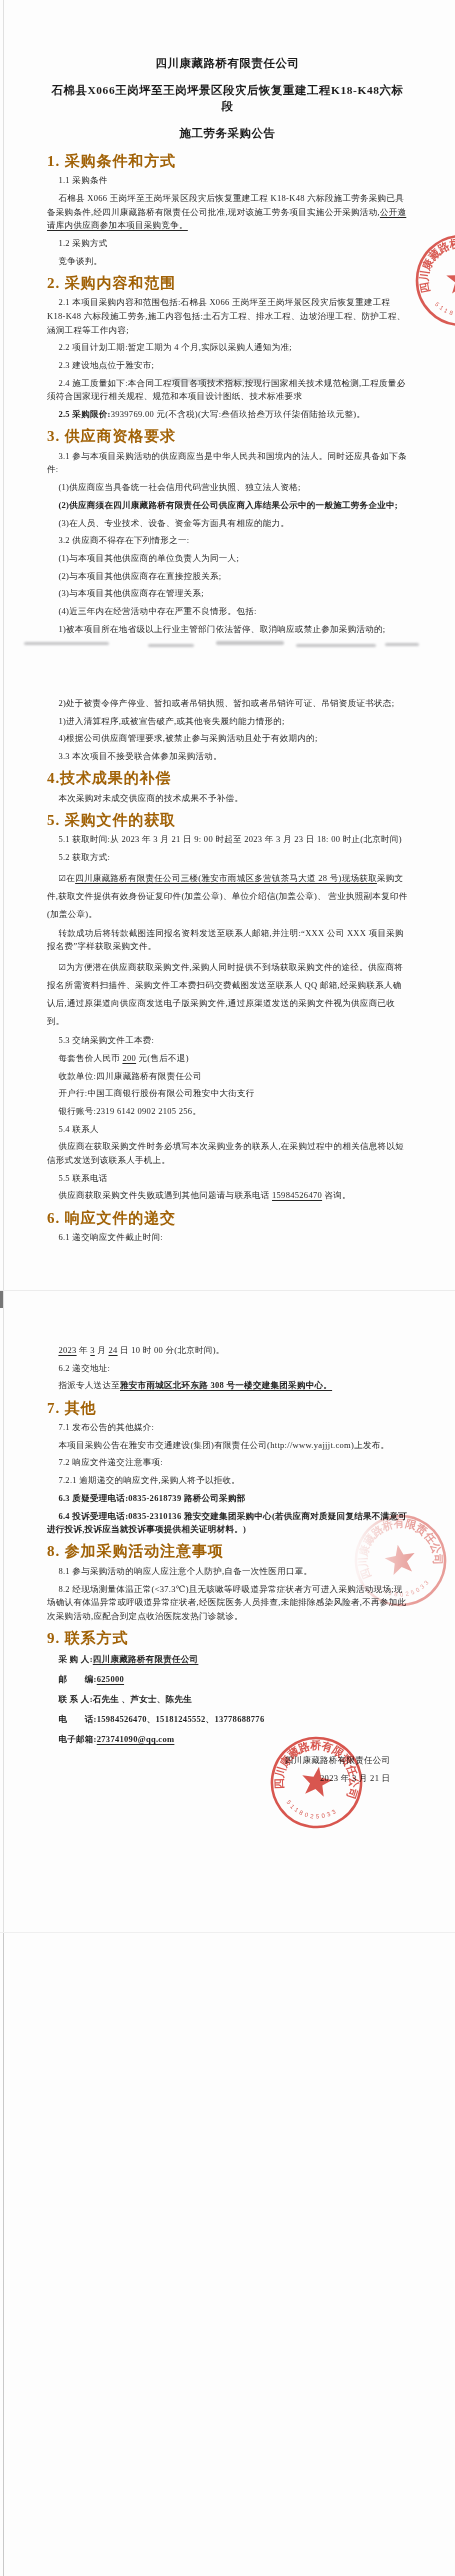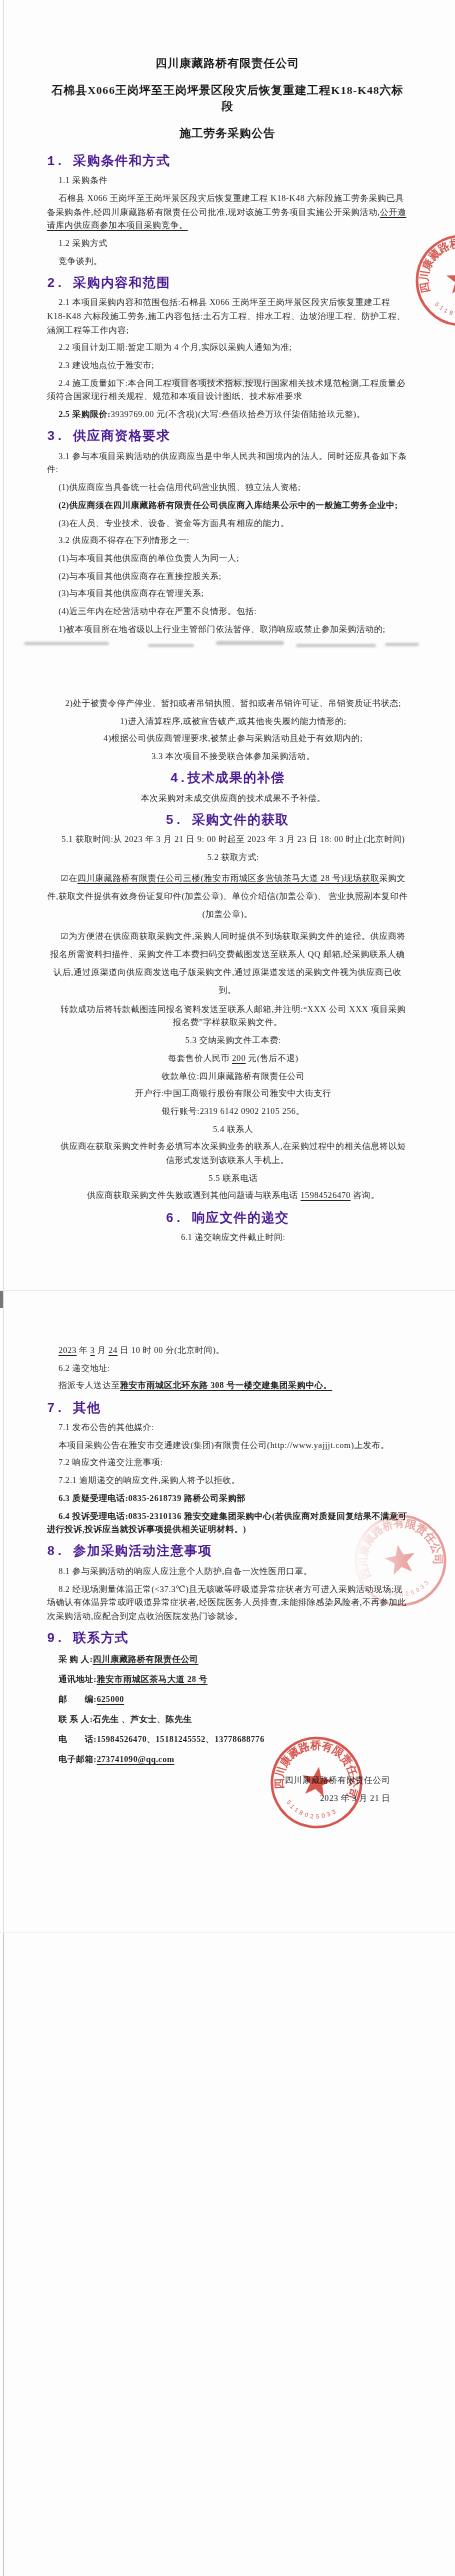--- a/index.html
+++ b/index.html
@@ -1,26 +1,26 @@
 <!DOCTYPE html>
 <html style="--seal-color: #d6453c;font-size:9px"><head>
 <meta charset="utf-8">
 <style>
   html,body{margin:0;padding:0;background:#ffffff;}
   #canvas{position:relative;width:455px;height:2576px;background:#fdfdfd;overflow:hidden;
           font-family:"Liberation Serif","DejaVu Serif",serif;color:#262626;}
   .page{position:absolute;left:0;width:455px;overflow:hidden;background:transparent;box-sizing:border-box;}
   #page-1{top:0;height:644px;padding:56px 47px 0 47px;}
-  #page-2{top:644px;height:647px;padding:49px 47px 0 47px;text-align:center;}
+  #page-2{top:644px;height:647px;padding:49px 47px 0 47px;}
   #page-3{top:1290px;height:643px;padding:50px 47px 0 47px;border-radius:27px;}
   #page-4{top:1933px;height:643px;}
   .blk{margin:4px 0;}
   .t{font-size:11.4px;line-height:15.4px;font-weight:bold;text-align:center;letter-spacing:0.6px;margin:0 0 12px 0;color:#1c1c1c;}
-  .h{font-family:Liberation Mono, monospace;font-size:13px;line-height:15.4px;font-weight:bold;
-     letter-spacing:0.9px;margin:7.4px 0 5.1px 0;color:#4c1d95;}
+  .h{font-family:Liberation Serif, serif;font-size:15px;line-height:15.4px;font-weight:bold;
+     letter-spacing:0.9px;margin:7.4px 0 5.1px 0;color:#a16207;}
   .p{font-size:8.5px;line-height:13.7px;letter-spacing:0.3px;text-indent:11.4px;margin:4px 0;}
   .loose{line-height:18px;}
   .contact{font-size:8.5px;line-height:13.7px;letter-spacing:0.3px;text-indent:11.4px;margin:6.3px 0;font-weight:bold;}
   .sig{font-size:8.5px;line-height:15.4px;letter-spacing:0.3px;text-align:right;padding-right:17.6px;text-indent:0;margin:2.8px 0;}
   .b{font-weight:bold;}
   .u{text-decoration:underline;text-underline-offset:1.7px;}
   .chk{font-family:"DejaVu Sans",sans-serif;}
   
   .edge-line{position:absolute;left:3.4px;top:0;width:1.1px;height:2576px;background:#e0e0e0;}
   .edge-line-dark{position:absolute;left:2.8px;top:1933px;width:1.7px;height:643px;background:#c9c9c9;}
@@ -90,22 +90,22 @@
       <div class="blk p"><span>2)处于被责令停产停业、暂扣或者吊销执照、暂扣或者吊销许可证、吊销资质证书状态;</span></div>
       <div class="blk p"><span>1)进入清算程序,或被宣告破产,或其他丧失履约能力情形的;</span></div>
       <div class="blk p"><span>4)根据公司供应商管理要求,被禁止参与采购活动且处于有效期内的;</span></div>
       <div class="blk p"><span>3.3 本次项目不接受联合体参加采购活动。</span></div>
       <div class="blk h"><span>4.技术成果的补偿</span></div>
       <div class="blk p"><span>本次采购对未成交供应商的技术成果不予补偿。</span></div>
       <div class="blk h"><span>5. 采购文件的获取</span></div>
       <div class="blk p"><span>5.1 获取时间:从 2023 年 3 月 21 日 9: 00 时起至 2023 年 3 月 23 日 18: 00 时止(北京时间)</span></div>
       <div class="blk p"><span>5.2 获取方式:</span></div>
       <div class="blk p loose"><span class="chk">☑</span><span>在</span><span class="u">四川康藏路桥有限责任公司三楼(雅安市雨城区多营镇茶马大道 28 号)现场获取</span><span>采购文件,获取文件提供有效身份证复印件(加盖公章)、单位介绍信(加盖公章)、 营业执照副本复印件(加盖公章)。</span></div>
+      <div class="blk p"><span>转款成功后将转款截图连同报名资料发送至联系人邮箱,并注明:“XXX 公司 XXX 项目采购报名费”字样获取采购文件。</span></div>
       <div class="blk p loose"><span class="chk">☑</span><span>为方便潜在供应商获取采购文件,采购人同时提供不到场获取采购文件的途径。供应商将报名所需资料扫描件、采购文件工本费扫码交费截图发送至联系人 QQ 邮箱,经采购联系人确认后,通过原渠道向供应商发送电子版采购文件,通过原渠道发送的采购文件视为供应商已收到。</span></div>
-      <div class="blk p"><span>转款成功后将转款截图连同报名资料发送至联系人邮箱,并注明:“XXX 公司 XXX 项目采购报名费”字样获取采购文件。</span></div>
       <div class="blk p"><span>5.3 交纳采购文件工本费:</span></div>
       <div class="blk p"><span>每套售价人民币 </span><span class="u">200</span><span> 元(售后不退)</span></div>
       <div class="blk p"><span>收款单位:四川康藏路桥有限责任公司</span></div>
       <div class="blk p"><span>开户行:中国工商银行股份有限公司雅安中大街支行</span></div>
       <div class="blk p"><span>银行账号:2319 6142 0902 2105 256。</span></div>
       <div class="blk p"><span>5.4 联系人</span></div>
       <div class="blk p"><span>供应商在获取采购文件时务必填写本次采购业务的联系人,在采购过程中的相关信息将以短信形式发送到该联系人手机上。</span></div>
       <div class="blk p"><span>5.5 联系电话</span></div>
       <div class="blk p"><span>供应商获取采购文件失败或遇到其他问题请与联系电话 </span><span class="u">15984526470</span><span> 咨询。</span></div>
       <div class="blk h"><span>6. 响应文件的递交</span></div>
@@ -120,21 +120,20 @@
       <div class="blk p"><span>本项目采购公告在雅安市交通建设(集团)有限责任公司(http://www.yajjjt.com)上发布。</span></div>
       <div class="blk p"><span>7.2 响应文件递交注意事项:</span></div>
       <div class="blk p"><span>7.2.1 逾期递交的响应文件,采购人将予以拒收。</span></div>
       <div class="blk p"><span class="b">6.3 质疑受理电话:0835-2618739 路桥公司采购部</span></div>
       <div class="blk p"><span class="b">6.4 投诉受理电话:0835-2310136 雅安交建集团采购中心(若供应商对质疑回复结果不满意可进行投诉,投诉应当就投诉事项提供相关证明材料。)</span></div>
       <div class="blk h"><span>8. 参加采购活动注意事项</span></div>
       <div class="blk p"><span>8.1 参与采购活动的响应人应注意个人防护,自备一次性医用口罩。</span></div>
       <div class="blk p"><span>8.2 经现场测量体温正常(&lt;37.3℃)且无咳嗽等呼吸道异常症状者方可进入采购活动现场;现场确认有体温异常或呼吸道异常症状者,经医院医务人员排查,未能排除感染风险者,不再参加此次采购活动,应配合到定点收治医院发热门诊就诊。</span></div>
       <div class="blk h"><span>9. 联系方式</span></div>
       <div class="blk contact"><span>采 购 人:</span><span class="u">四川康藏路桥有限责任公司</span></div>
-      <div class="blk contact"><span>通讯地址:</span><span class="u">雅安市雨城区茶马大道 28 号</span></div>
       <div class="blk contact"><span>邮　　编:</span><span class="u">625000</span></div>
       <div class="blk contact"><span>联 系 人:石先生 、芦女士、陈先生</span></div>
       <div class="blk contact"><span>电　　话:15984526470、15181245552、13778688776</span></div>
       <div class="blk contact"><span>电子邮箱:</span><span class="u">273741090@qq.com</span></div>
       <div class="blk sig"><span>四川康藏路桥有限责任公司</span></div>
       <div class="blk sig"><span>2023 年 3 月 21 日</span></div>
     </div>
   <div class="page" id="page-4"></div>
 
   <div class="seal" id="seal-1">

